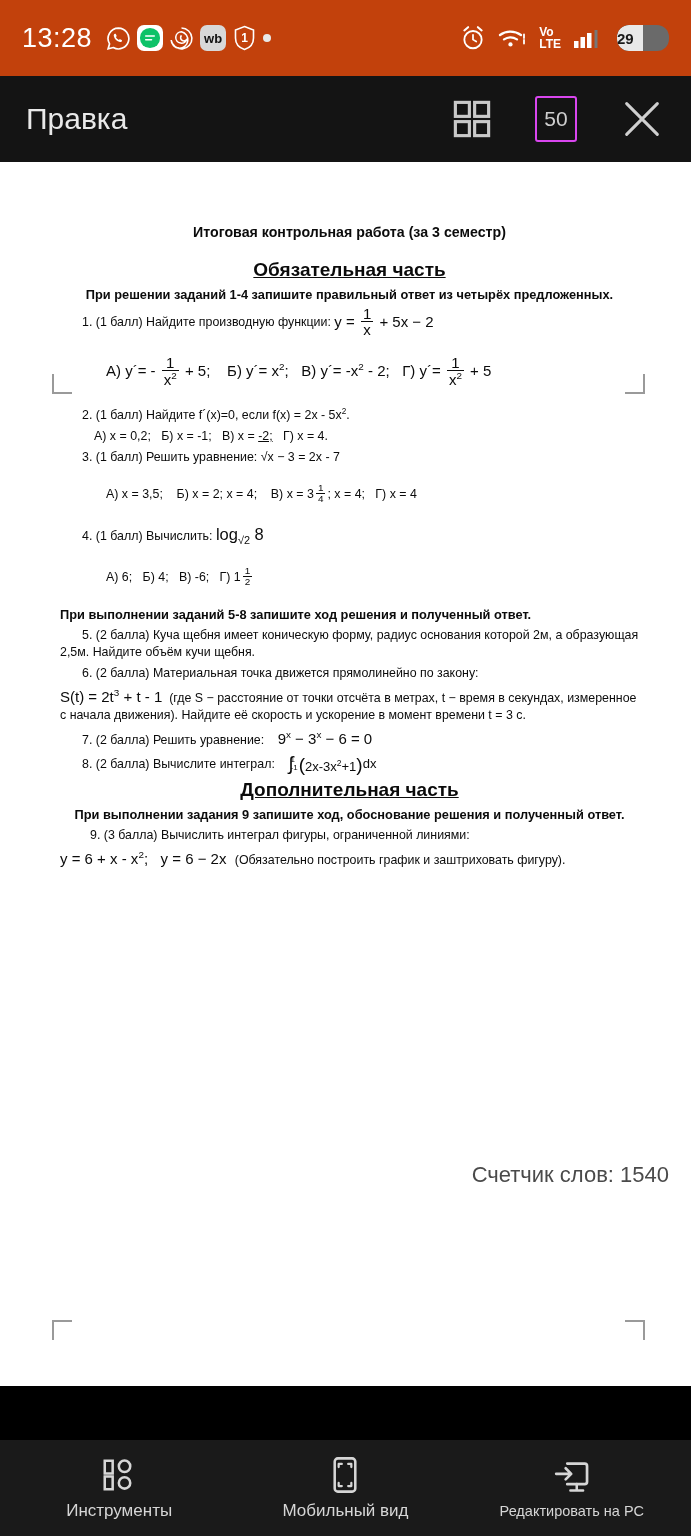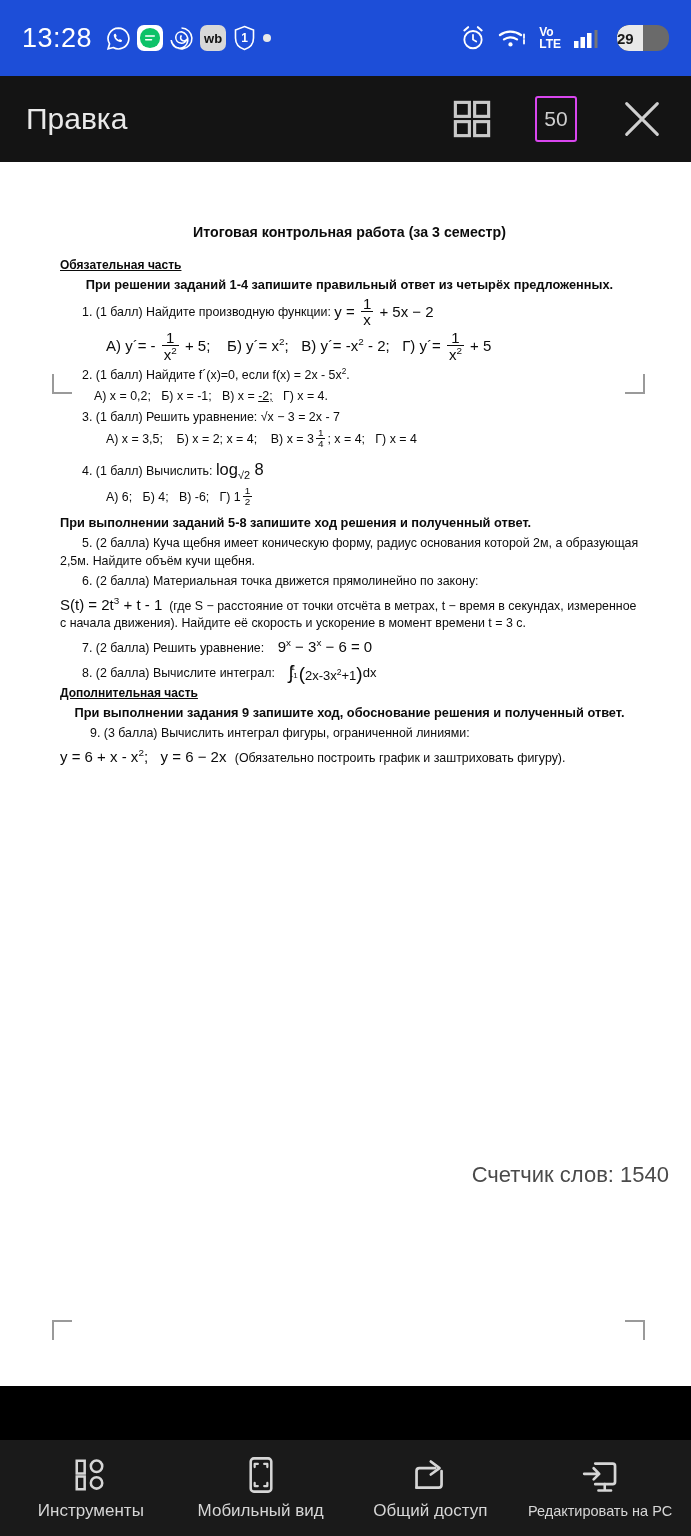--- a/index.html
+++ b/index.html
@@ -6,21 +6,21 @@
   html, body {
     width: 691px; height: 1536px;
     background: #000;
     font-family: "Liberation Sans", sans-serif;
     overflow: hidden;
   }
   .phone { position: relative; width: 691px; height: 1536px; background: #000; }
 
   
   .statusbar {
-    height: 76px; background: #1d4ed8;
+    height: 76px; background: #c2410c;
     display: flex; align-items: center;
     padding: 0 22px; color: #fff;
   }
   .sb-time { font-size: 27px; font-weight: 400; letter-spacing: .5px; }
   .sb-left-icons { display: flex; align-items: center; gap: 6px; margin-left: 14px; }
   .sb-spacer { flex: 1; }
   .sb-right-icons { display: flex; align-items: center; gap: 12px; }
 
   .ic { display: inline-flex; align-items: center; justify-content: center; }
   .ic svg { display: block; }
@@ -75,29 +75,29 @@
 
   .doc {
     position: absolute; left: 60px; right: 52px; top: 60px;
     color: #0b0b0b; font-size: 12.4px; line-height: 1.42;
   }
   .doc-title {
     text-align: center; font-weight: 700; font-size: 14.2px;
     margin-bottom: 15px;
   }
   .sec-head {
-    text-align: left; font-weight: 700; font-size: 12px;
+    text-align: center; font-weight: 700; font-size: 19px;
     text-decoration: underline; margin-bottom: 2px;
   }
   .instr { font-weight: 700; font-size: 12.8px; margin-bottom: 3px; }
   .instr.center { text-align: center; }
 
   .q { margin: 3px 0; }
   .q-indent { padding-left: 22px; }
-  .opts { padding-left: 46px; margin: 3px 0; }
+  .opts { padding-left: 46px; margin: 18px 0; }
   .opts-tight { padding-left: 34px; margin: 1px 0; }
 
   .big { font-size: 15px; }
   .lg  { font-size: 16.5px; text-align: center; }
   sup { font-size: .66em; vertical-align: super; }
   sub { font-size: .66em; vertical-align: sub; }
 
   .frac {
     display: inline-flex; flex-direction: column; align-items: center;
     vertical-align: middle; line-height: 1; margin: 0 2px;
@@ -431,30 +431,20 @@
     <div class="bb-item">
       <span class="ic">
         <svg width="38" height="38" viewBox="0 0 24 24">
           <rect x="5.5" y="1.5" width="13" height="21" rx="2" fill="none" stroke="#d6d6d6" stroke-width="1.6"></rect>
           <path d="M8 5h2M8 5v2M16 5h-2M16 5v2M8 19h2M8 19v-2M16 19h-2M16 19v-2" stroke="#d6d6d6" stroke-width="1.4" stroke-linecap="round"></path>
         </svg>
       </span>
       <span class="bb-label">Мобильный вид</span>
     </div>
 
-    <div class="bb-item">
-      <span class="ic">
-        <svg width="38" height="38" viewBox="0 0 24 24">
-          <path d="M3.5 20V9.5c0-1 .8-1.8 1.8-1.8h10" fill="none" stroke="#d6d6d6" stroke-width="1.7" stroke-linecap="round"></path>
-          <path d="M3.5 20h14c1 0 1.8-.8 1.8-1.8V9.5" fill="none" stroke="#d6d6d6" stroke-width="1.7" stroke-linecap="round"></path>
-          <path d="M12.5 3.5 18 7.7l-5.5 4" fill="none" stroke="#d6d6d6" stroke-width="1.7" stroke-linecap="round" stroke-linejoin="round"></path>
-        </svg>
-      </span>
-      <span class="bb-label">Общий доступ</span>
-    </div>
 
     <div class="bb-item">
       <span class="ic">
         <svg width="38" height="38" viewBox="0 0 24 24">
           <path d="M9 3.5h11c.8 0 1.5.7 1.5 1.5v10c0 .8-.7 1.5-1.5 1.5H9" fill="none" stroke="#d6d6d6" stroke-width="1.7" stroke-linecap="round"></path>
           <path d="M2 10h9M8 6.5 11.5 10 8 13.5" fill="none" stroke="#d6d6d6" stroke-width="1.7" stroke-linecap="round" stroke-linejoin="round"></path>
           <path d="M15 16.5V20M11 20.5h8" stroke="#d6d6d6" stroke-width="1.6" stroke-linecap="round"></path>
         </svg>
       </span>
       <span class="bb-label small">Редактировать на PC</span>

